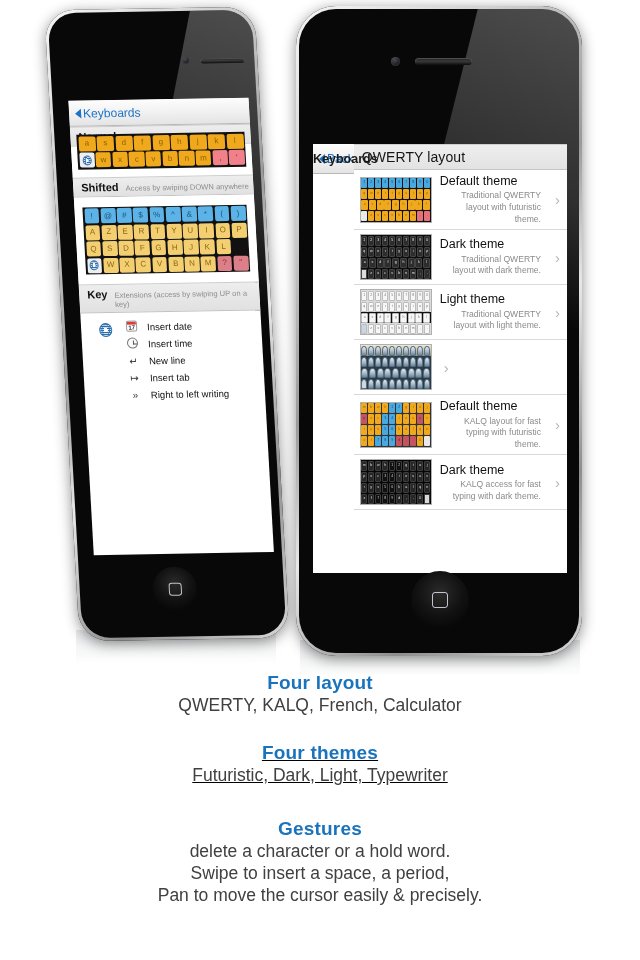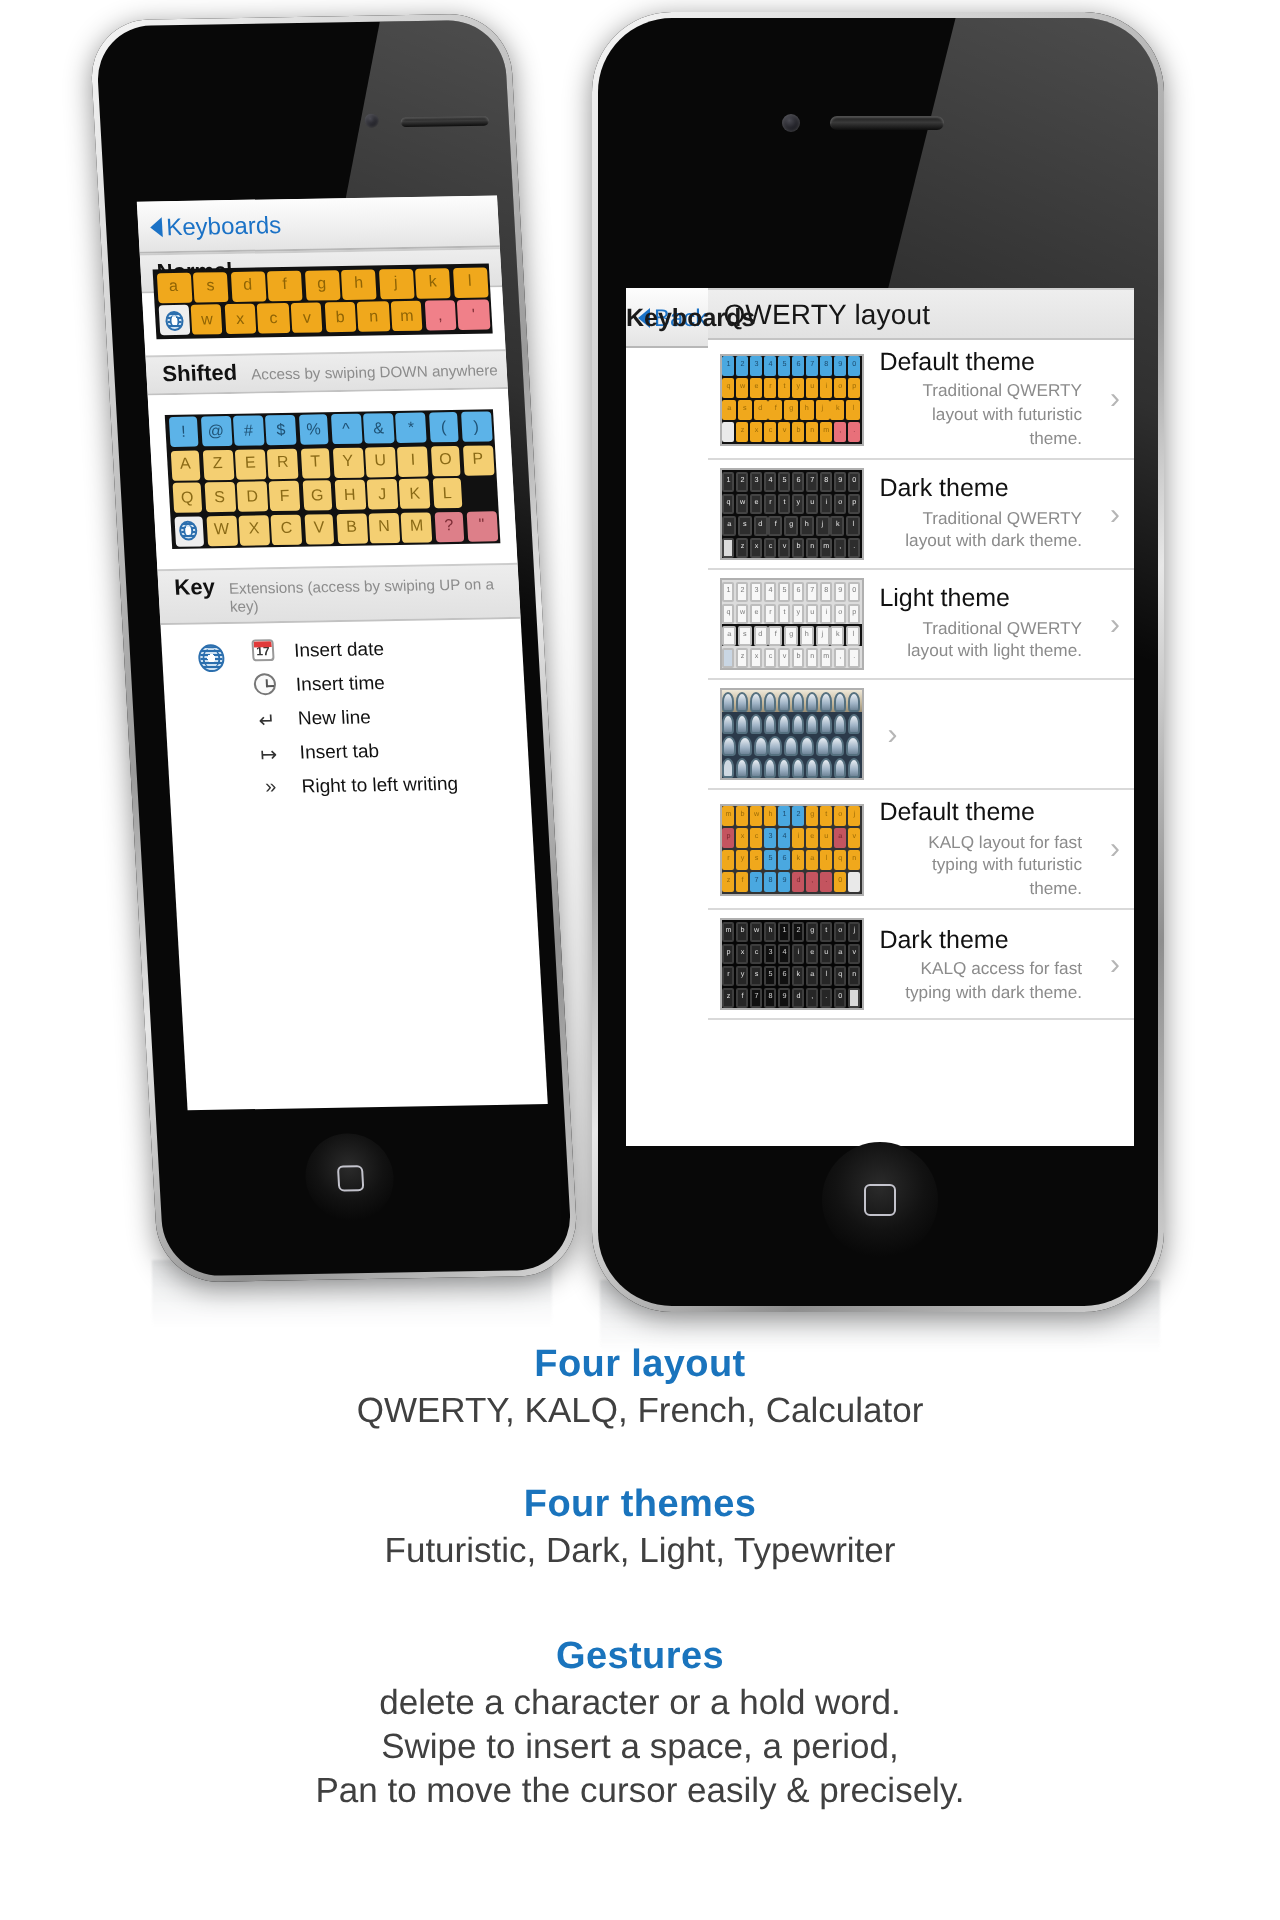--- a/index.html
+++ b/index.html
@@ -747,21 +747,21 @@
         <i style="width:16px;height:16px;"></i>
       </div>
     </div>
   </div>
 
   <div class="copy" style="top:672px;">
     <div class="hdr">Four layout</div>
     <div class="sub ln">QWERTY, KALQ, French, Calculator</div>
   </div>
 
-  <div class="copy" style="top:742px;">
+  <div class="copy" style="top:742px;text-decoration:underline;">
     <div class="hdr">Four themes</div>
     <div class="sub ln">Futuristic, Dark, Light, Typewriter</div>
   </div>
 
   <div class="copy" style="top:818px;">
     <div class="hdr">Gestures</div>
     <div class="sub ln">delete a character or a hold word.</div>
     <div class="sub ln">Swipe to insert a space, a period,</div>
     <div class="sub ln">Pan to move the cursor easily &amp; precisely.</div>
   </div>

